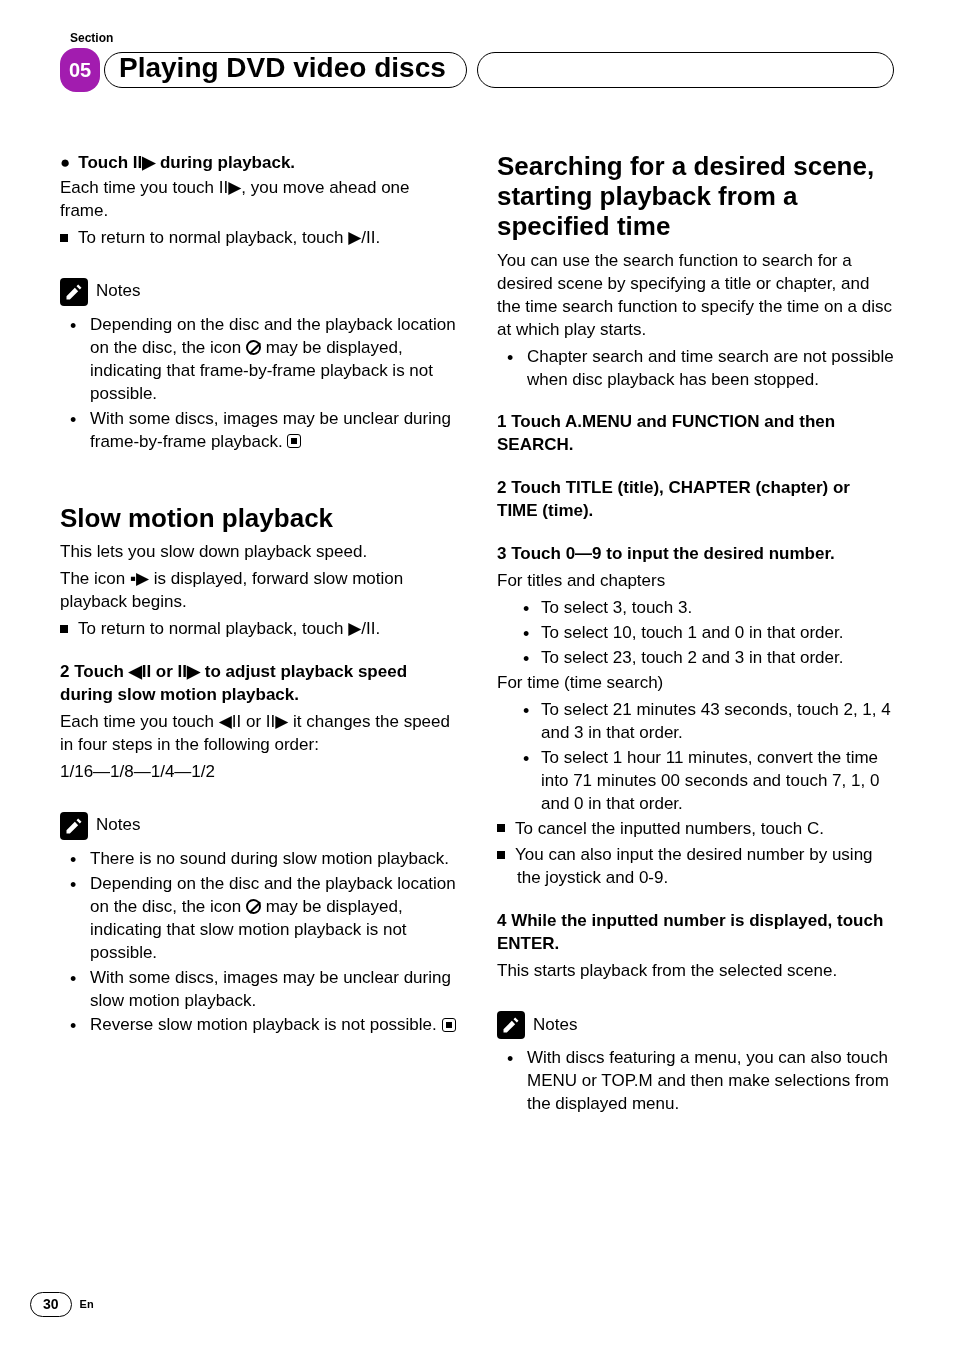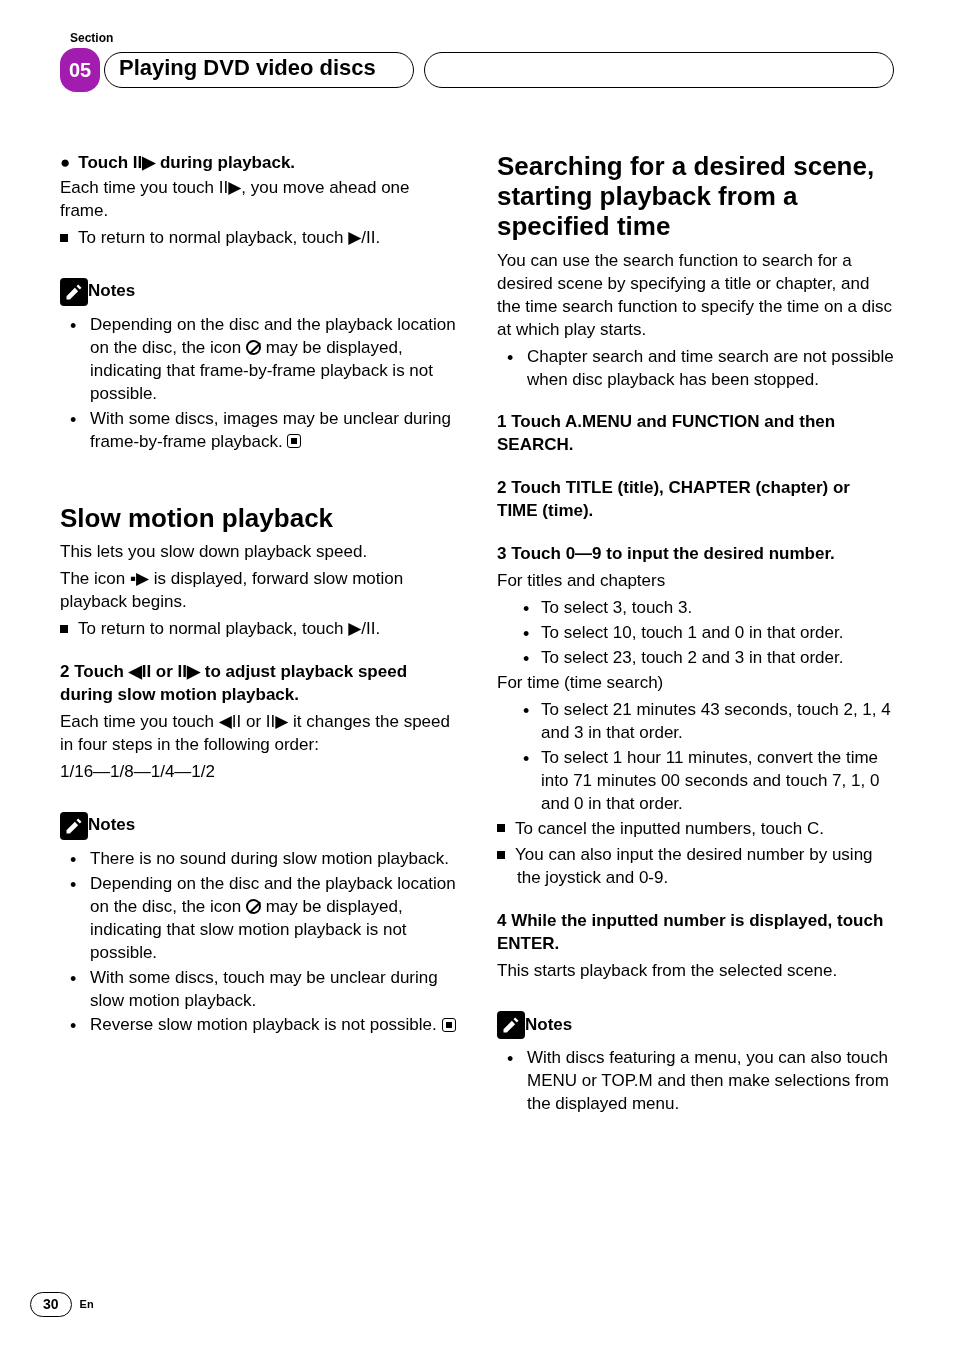--- a/index.html
+++ b/index.html
@@ -40,21 +40,21 @@
     align-items: center;
     justify-content: center;
   }
   .title-pill {
     border: 1.5px solid #000;
     border-radius: 18px;
     height: 36px;
     display: flex;
     align-items: center;
     padding: 0 20px 4px 14px;
-    font-size: 22px;
+    font-size: 28px;
     font-weight: bold;
     position: relative;
     min-width: 310px;
   }
   .blank-pill {
     border: 1.5px solid #000;
     border-radius: 18px;
     height: 36px;
     flex: 1;
     margin-left: 6px;
@@ -72,21 +72,22 @@
     padding-left: 18px;
     font-weight: bold;
     margin-bottom: 2px;
   }
   .lead .bullet { font-weight: normal; margin-right: 8px; }
   p { margin-bottom: 4px; }
   .sq { display:inline-block; width:8px; height:8px; background:#000; vertical-align:middle; margin-right:10px; position:relative; top:-1px;}
   .notes-hdr {
     display: flex;
     align-items: center;
-    font-weight: bold;
+    gap: 8px;
+    font-weight: normal;
     margin: 28px 0 8px 0;
   }
   .pencil-box {
     width: 28px;
     height: 28px;
     background:#000;
     border-radius:4px;
     position:relative;
     display:inline-flex;
     align-items:center;
@@ -231,21 +232,21 @@
         <span class="pencil-box">
           <svg viewBox="0 0 24 24">
               <path fill="#fff" d="M3 17l10-10 4 4-10 10H3v-4zm12-12l2-2 4 4-2 2-4-4z"></path>
             </svg>
         </span>
         <span>Notes</span>
       </div>
       <ul class="notelist">
         <li>There is no sound during slow motion playback.</li>
         <li><span>Depending on the disc and the playback location on the disc, the icon </span><span class="prohibit"></span><span> may be displayed, indicating that slow motion playback is not possible.</span></li>
-        <li>With some discs, touch may be unclear during slow motion playback.</li>
+        <li>With some discs, images may be unclear during slow motion playback.</li>
         <li><span>Reverse slow motion playback is not possible.</span> <span class="stopbox"></span></li>
       </ul>
     </div>
 
     <div class="col">
       <h2 class="big first-r">Searching for a desired scene, starting playback from a specified time</h2>
       <p>You can use the search function to search for a desired scene by specifying a title or chapter, and the time search function to specify the time on a disc at which play starts.</p>
       <ul class="notelist">
         <li>Chapter search and time search are not possible when disc playback has been stopped.</li>
       </ul>

